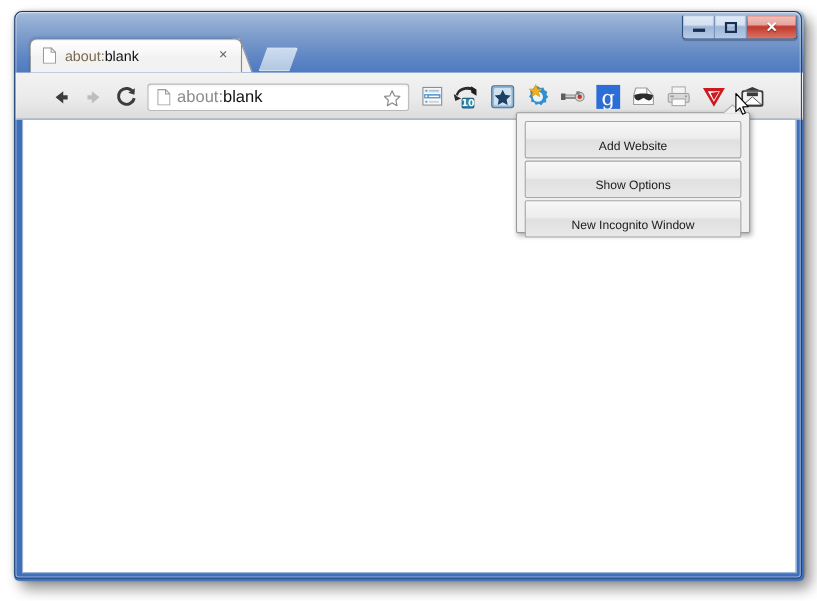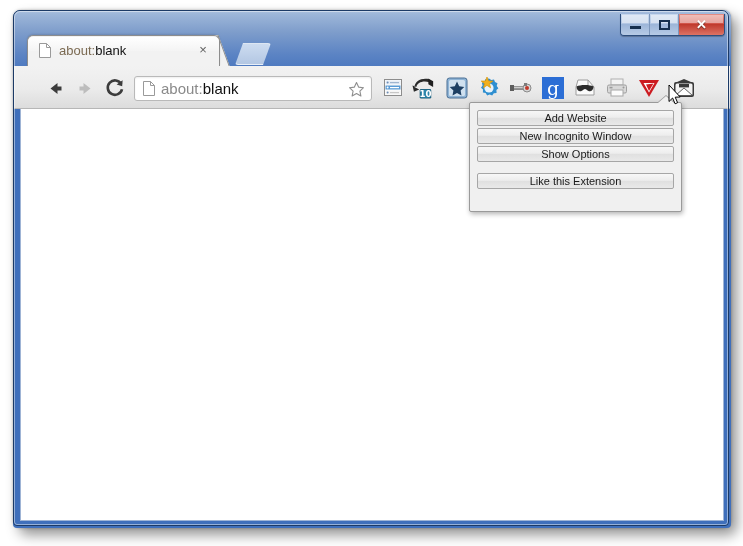--- a/index.html
+++ b/index.html
@@ -373,21 +373,21 @@
     height: 16px;
     margin-bottom: 2px;
     background: linear-gradient(to bottom, #f7f7f7 0%, #ededed 45%, #e0e0e0 52%, #e9e9e9 100%);
     border: 1px solid #a6a6a6;
     border-radius: 2px;
     box-sizing: border-box;
     font-family: "Liberation Sans", sans-serif;
     font-size: 11px;
     line-height: 13px;
     color: #1a1a1a;
-    padding: 0;
+    padding: 16px;
     white-space: nowrap;
     overflow: hidden;
   }
   .popup-spacer { height: 9px; }
 
   
   #mouse-cursor {
     position: absolute;
     left: 668px;
     top: 84px;
@@ -584,23 +584,22 @@
   </div>
 
 </div>
 
 <div id="window-outline"></div>
 <div id="window-outline-inner"></div>
 
 <div id="popup-pointer"></div>
 <div id="ext-popup">
   <button class="popup-btn">Add Website</button>
+  <button class="popup-btn">Show Options</button>
   <button class="popup-btn">New Incognito Window</button>
-  <button class="popup-btn">Show Options</button>
   <div class="popup-spacer"></div>
-  <button class="popup-btn">Like this Extension</button>
 </div>
 
 <div id="mouse-cursor">
   <svg width="14" height="21" viewBox="0 0 14 21">
     <path d="M1 1 L1 17.5 L4.6 14 L7.1 19.8 L9.6 18.7 L7.2 13.2 L12.2 13 Z" fill="#ffffff" stroke="#000000" stroke-width="1" stroke-linejoin="round"></path>
   </svg>
 </div>
 
 </body></html>

